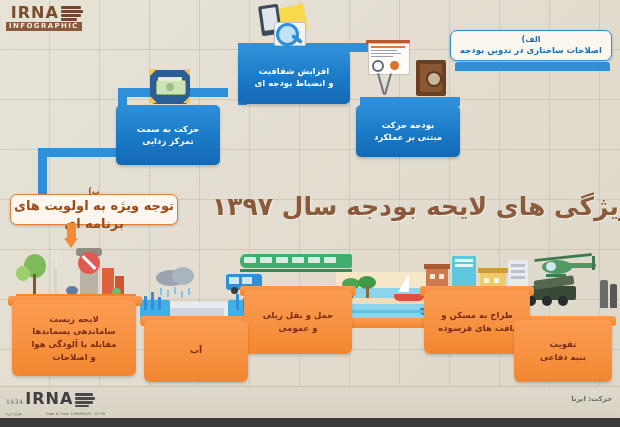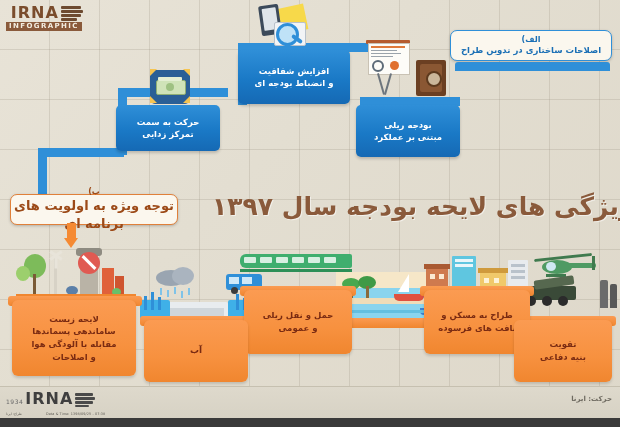--- a/index.html
+++ b/index.html
@@ -77,21 +77,21 @@
         <i style="top:9px;width:20px;"></i>
           <i style="top:13px;width:16px;"></i>
       </span>
       <span class="logo-text" style="font-size:16px;">IRNA</span>
     </div>
     <span class="logo-sub" style="font-size:7px;margin-right:1px;">INFOGRAPHIC</span>
   </div>
 
   <div class="callout blue" style="left:450px;top:30px;width:160px;height:29px;">
     <span style="font-size:8px;">الف)</span>
-    <span style="font-size:8.5px;">اصلاحات ساختاری در تدوین طراح</span>
+    <span style="font-size:8.5px;">اصلاحات ساختاری در تدوین بودجه</span>
   </div>
 
   <div class="connector" style="left:455px;top:62px;width:155px;height:9px;border-radius:3px 3px 0 0;"></div>
   <div class="connector" style="left:360px;top:97px;width:100px;height:9px;"></div>
   <div class="connector" style="left:238px;top:43px;width:9px;height:62px;"></div>
   <div class="connector" style="left:238px;top:43px;width:130px;height:9px;"></div>
   <div class="connector" style="left:118px;top:97px;width:9px;height:58px;"></div>
   <div class="connector" style="left:118px;top:88px;width:110px;height:9px;"></div>
   <div class="connector" style="left:38px;top:148px;width:86px;height:9px;"></div>
   <div class="connector" style="left:38px;top:148px;width:9px;height:65px;"></div>
@@ -100,21 +100,21 @@
     <div class="rect" style="left:2px;top:4px;width:40px;height:34px;background:#2a5f96;border-radius:5px;"></div>
     <div class="rect" style="left:8px;top:14px;width:28px;height:13px;background:#cfe3b8;border:1px solid #8fae74;border-radius:2px;"></div>
     <div class="rect" style="left:10px;top:11px;width:24px;height:4px;background:#e3eed3;border-radius:1px;"></div>
     <div class="dot" style="left:18px;top:17px;width:8px;height:8px;background:#9ec182;"></div>
     <div class="tri" style="left:2px;top:3px;border-left:7px solid #f5c451;border-bottom:7px solid transparent;"></div>
     <div class="tri" style="right:2px;top:3px;border-right:7px solid #f5c451;border-bottom:7px solid transparent;"></div>
     <div class="tri" style="left:2px;bottom:3px;border-left:7px solid #f5c451;border-top:7px solid transparent;"></div>
     <div class="tri" style="right:2px;bottom:3px;border-right:7px solid #f5c451;border-top:7px solid transparent;"></div>
   </div>
 
-  <div class="blue-box" style="left:116px;top:105px;width:104px;height:46px;font-size:8.5px;align-items:center;">
+  <div class="blue-box" style="left:116px;top:105px;width:104px;height:60px;font-size:8.5px;align-items:center;">
     <div>
       <div>حرکت به سمت</div>
       <div>تمرکز زدایی</div>
     </div>
   </div>
 
   <div class="scene" style="left:258px;top:2px;width:62px;height:46px;">
     <div class="rect" style="left:22px;top:4px;width:26px;height:26px;background:#f7d94a;transform:rotate(-12deg);"></div>
     <div class="rect" style="left:2px;top:3px;width:20px;height:30px;background:#3c4a5a;border-radius:2px;transform:rotate(-8deg);"></div>
     <div class="rect" style="left:5px;top:6px;width:14px;height:22px;background:#dfe5ea;border-radius:1px;transform:rotate(-8deg);"></div>
@@ -141,21 +141,21 @@
     <div class="dot" style="left:30px;top:23px;width:9px;height:9px;background:#e0702e;"></div>
     <div class="rect" style="left:27px;top:35px;width:1.6px;height:22px;background:#6d757d;transform:rotate(16deg);"></div>
     <div class="rect" style="left:20px;top:35px;width:1.6px;height:22px;background:#6d757d;transform:rotate(-16deg);"></div>
     <div class="rect" style="left:56px;top:22px;width:30px;height:36px;background:#6b3f22;border-radius:2px;"></div>
     <div class="rect" style="left:60px;top:26px;width:22px;height:28px;background:#8a5733;border-radius:2px;"></div>
     <div class="dot" style="left:66px;top:33px;width:12px;height:12px;background:#cbb79a;border:2px solid #5d3a1e;"></div>
   </div>
 
   <div class="blue-box" style="left:356px;top:105px;width:104px;height:52px;font-size:8.5px;">
     <div>
-      <div>بودجه ریلی</div>
+      <div>بودجه حرکت</div>
       <div>مبتنی بر عملکرد</div>
     </div>
   </div>
 
   <div class="title" style="left:212px;top:192px;font-size:25px;">ویژگی های لایحه بودجه سال ۱۳۹۷</div>
 
   <div class="callout orange" style="left:10px;top:194px;width:166px;height:29px;">
     <span style="font-size:8px;">ب)</span>
     <span style="font-size:13px;">توجه ویژه به اولویت های برنامه ای</span>
   </div>

